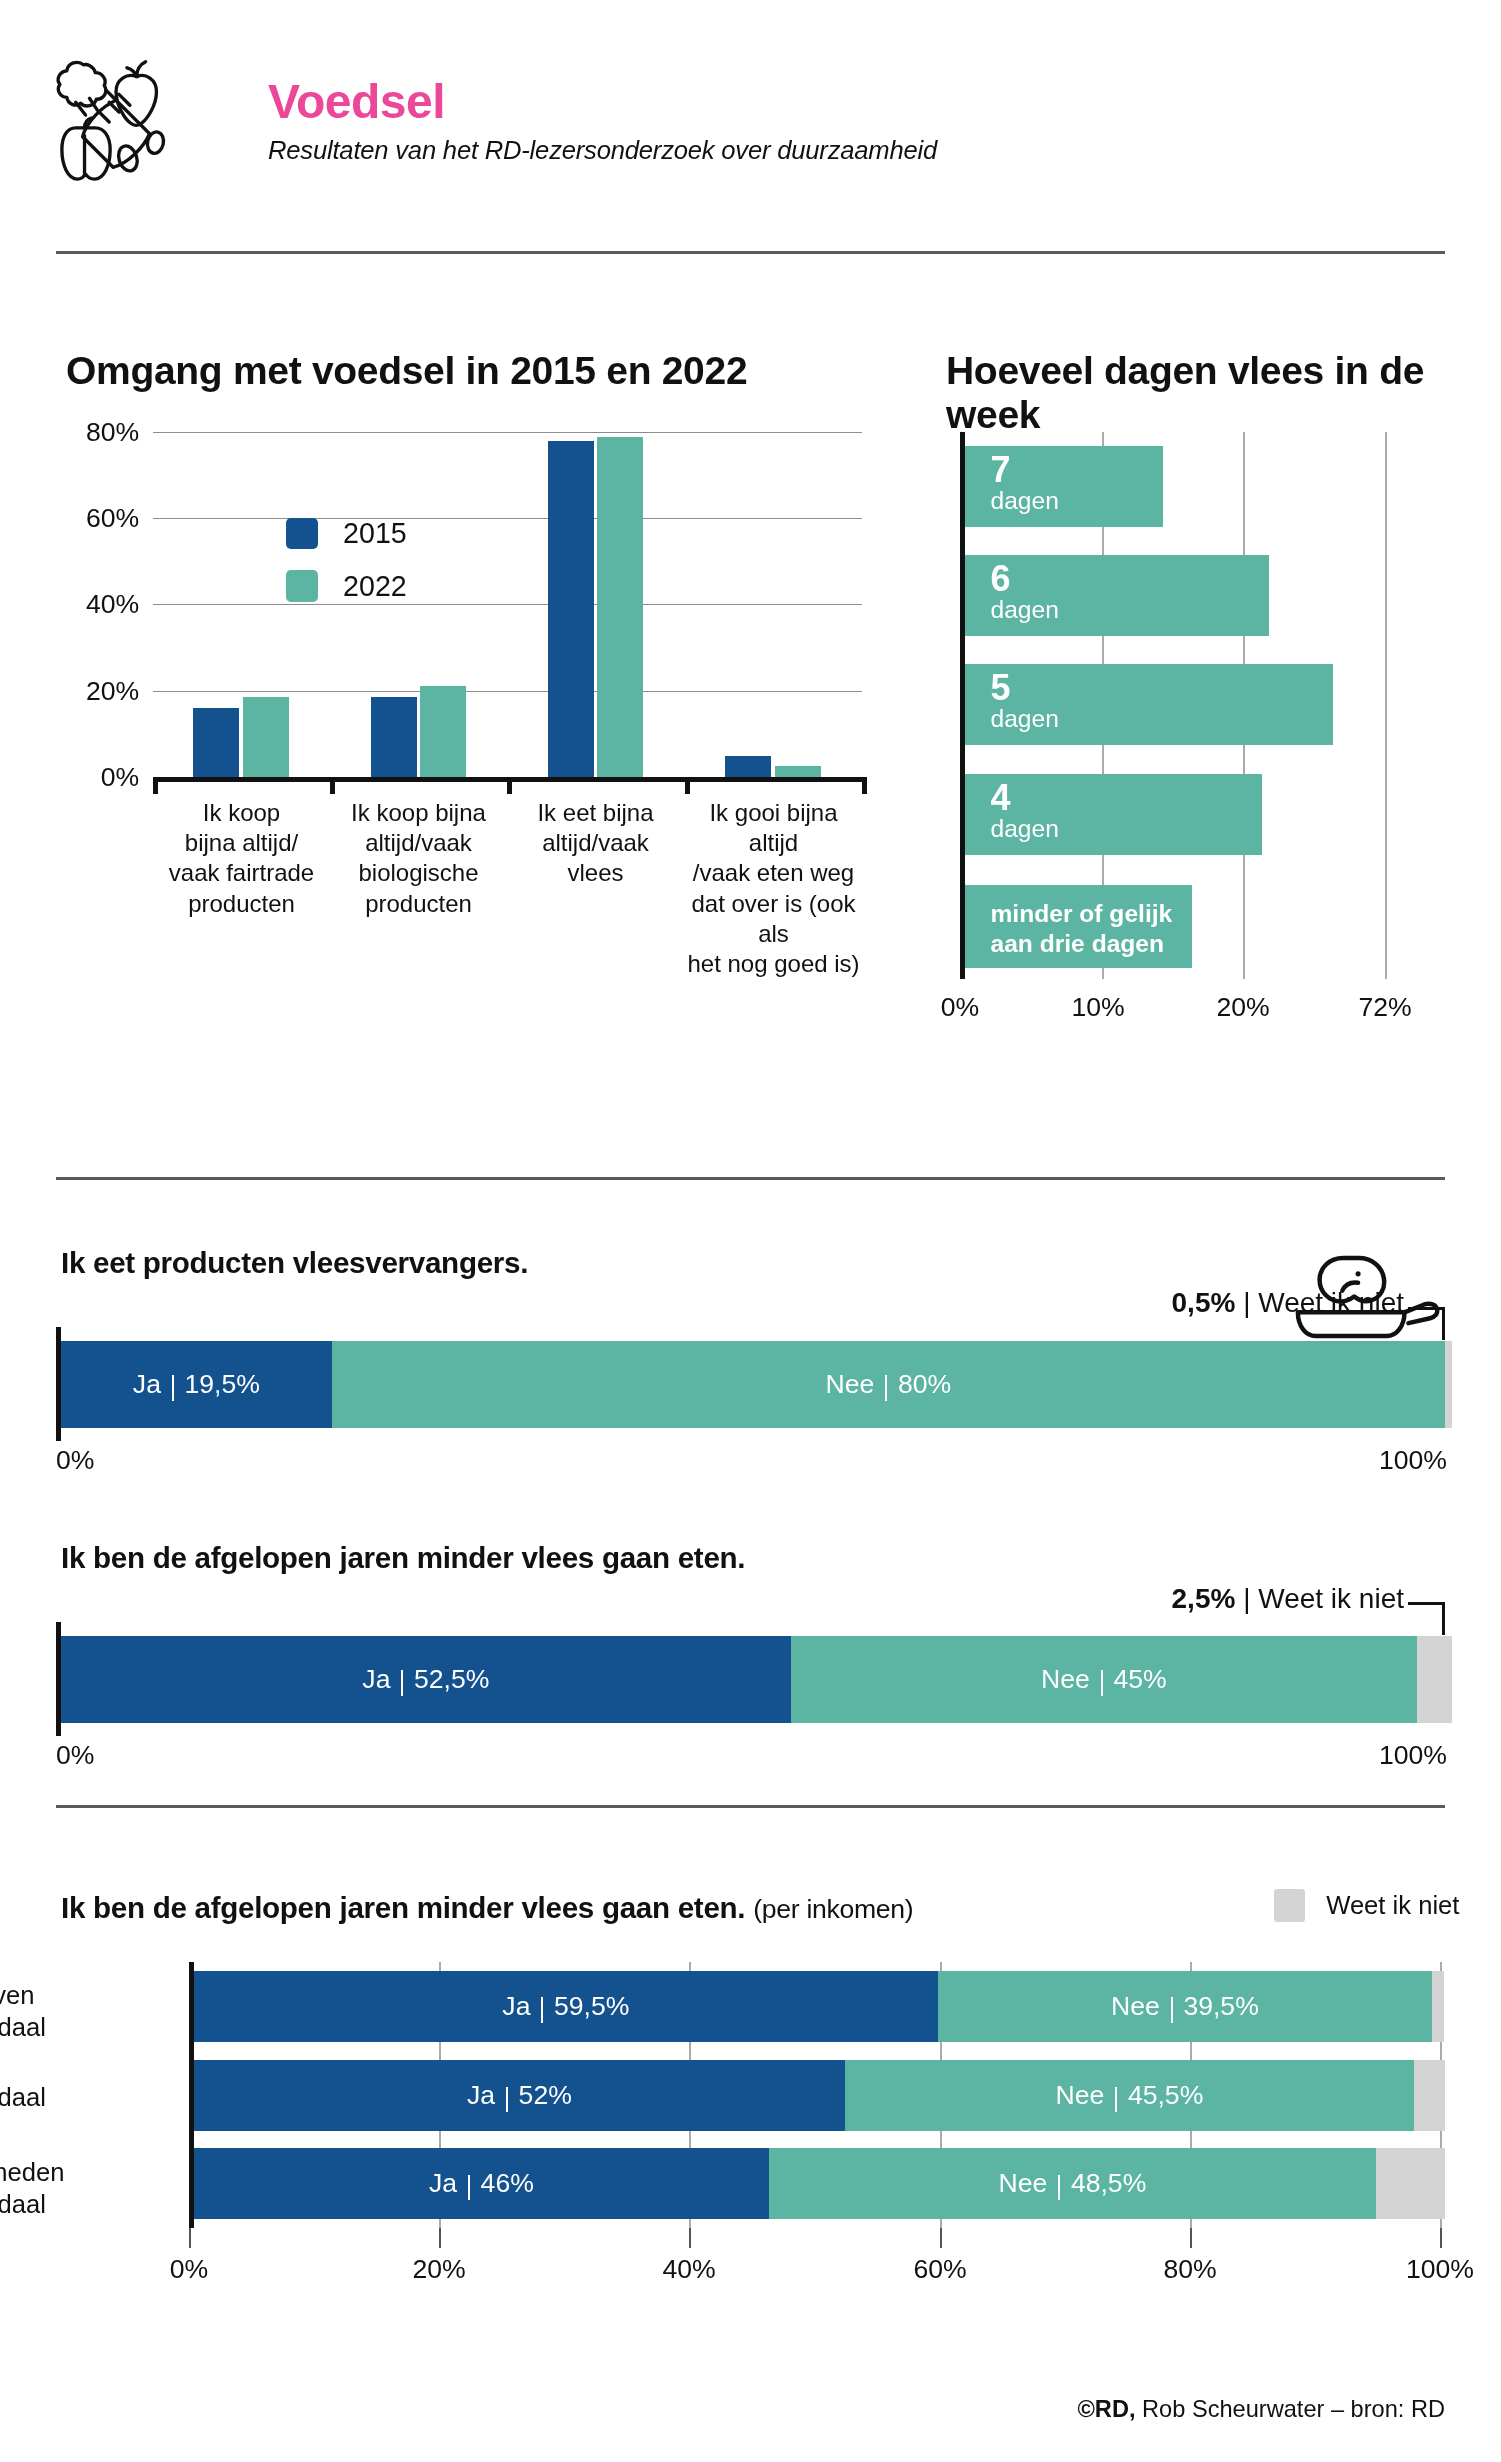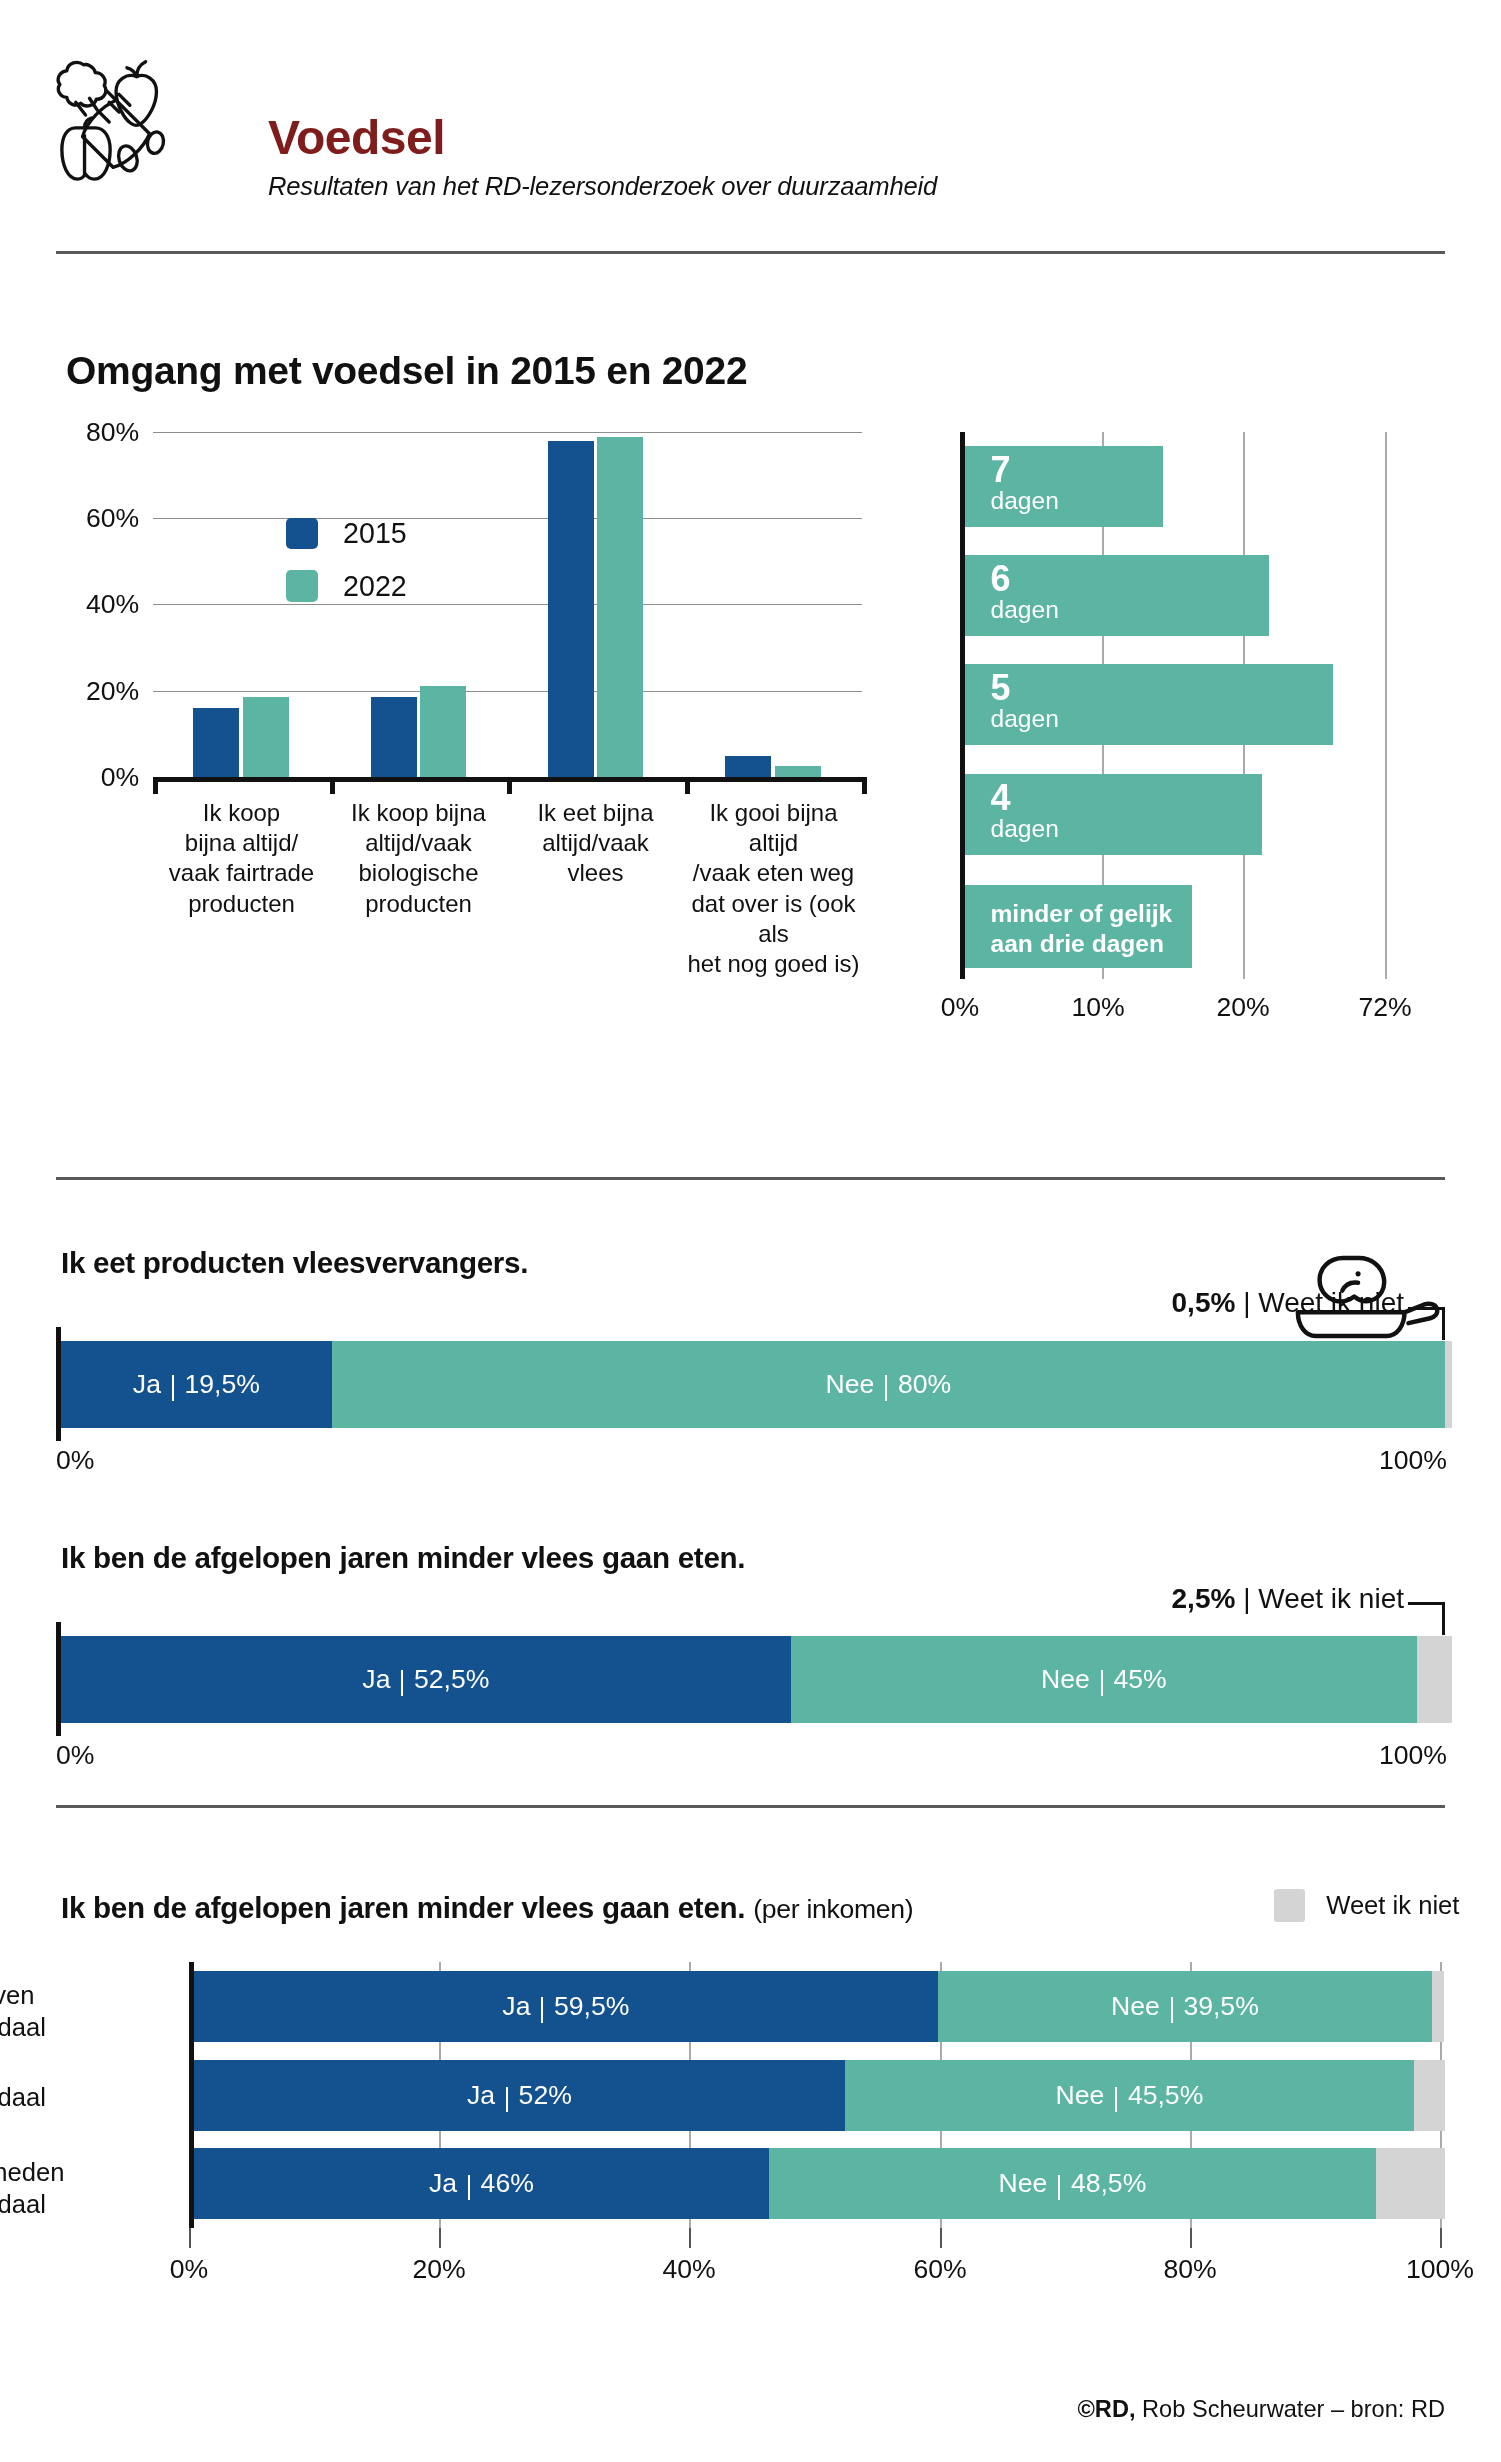--- a/index.html
+++ b/index.html
@@ -13,21 +13,21 @@
   }
 
   
   #header {
     position: absolute; left: 0; top: 0; width: 1501px; height: 281px;
   }
   #header-icon { position: absolute; left: 54px; top: 47px; width: 133px; height: 143px; }
   #header-text { position: absolute; left: 268px; top: 77px; }
   #header-title {
     font-size: 48px; font-weight: bold; letter-spacing: -0.5px;
-    color: #7f1d1d; line-height: 1.05; margin-top: 36px;
+    color: #ec4899; line-height: 1.05;
   }
   #header-sub {
     font-size: 25.6px; font-style: italic; color: #111;
     margin-top: 8.9px; letter-spacing: -0.2px;
   }
 
   .hrule { position: absolute; height: 3px; background: #5a5a5a; left: 56px; width: 1389px; }
 
   
   #sec1 { position: absolute; left: 0; top: 286px; width: 1501px; height: 926px; }
@@ -156,20 +156,21 @@
   </div>
   <div id="header-text">
     <div id="header-title">Voedsel</div>
     <div id="header-sub">Resultaten van het RD-lezersonderzoek over duurzaamheid</div>
   </div>
   <div class="hrule" style="top:251px;"></div>
 </div>
 
 <div id="sec1">
   <div id="c1-title" class="sec-title">Omgang met voedsel in 2015 en 2022</div>
+  <div id="c2-title" class="sec-title">Hoeveel dagen vlees in de week</div>
 
   <div id="c1-plot">
       <div class="c1-grid" style="top: 345px; background: transparent;"></div>
       <div class="c1-ylabel" style="top: 345px;">0%</div>
       <div class="c1-grid" style="top: 259px;"></div>
       <div class="c1-ylabel" style="top: 259px;">20%</div>
       <div class="c1-grid" style="top: 172px;"></div>
       <div class="c1-ylabel" style="top: 172px;">40%</div>
       <div class="c1-grid" style="top: 86px;"></div>
       <div class="c1-ylabel" style="top: 86px;">60%</div>

